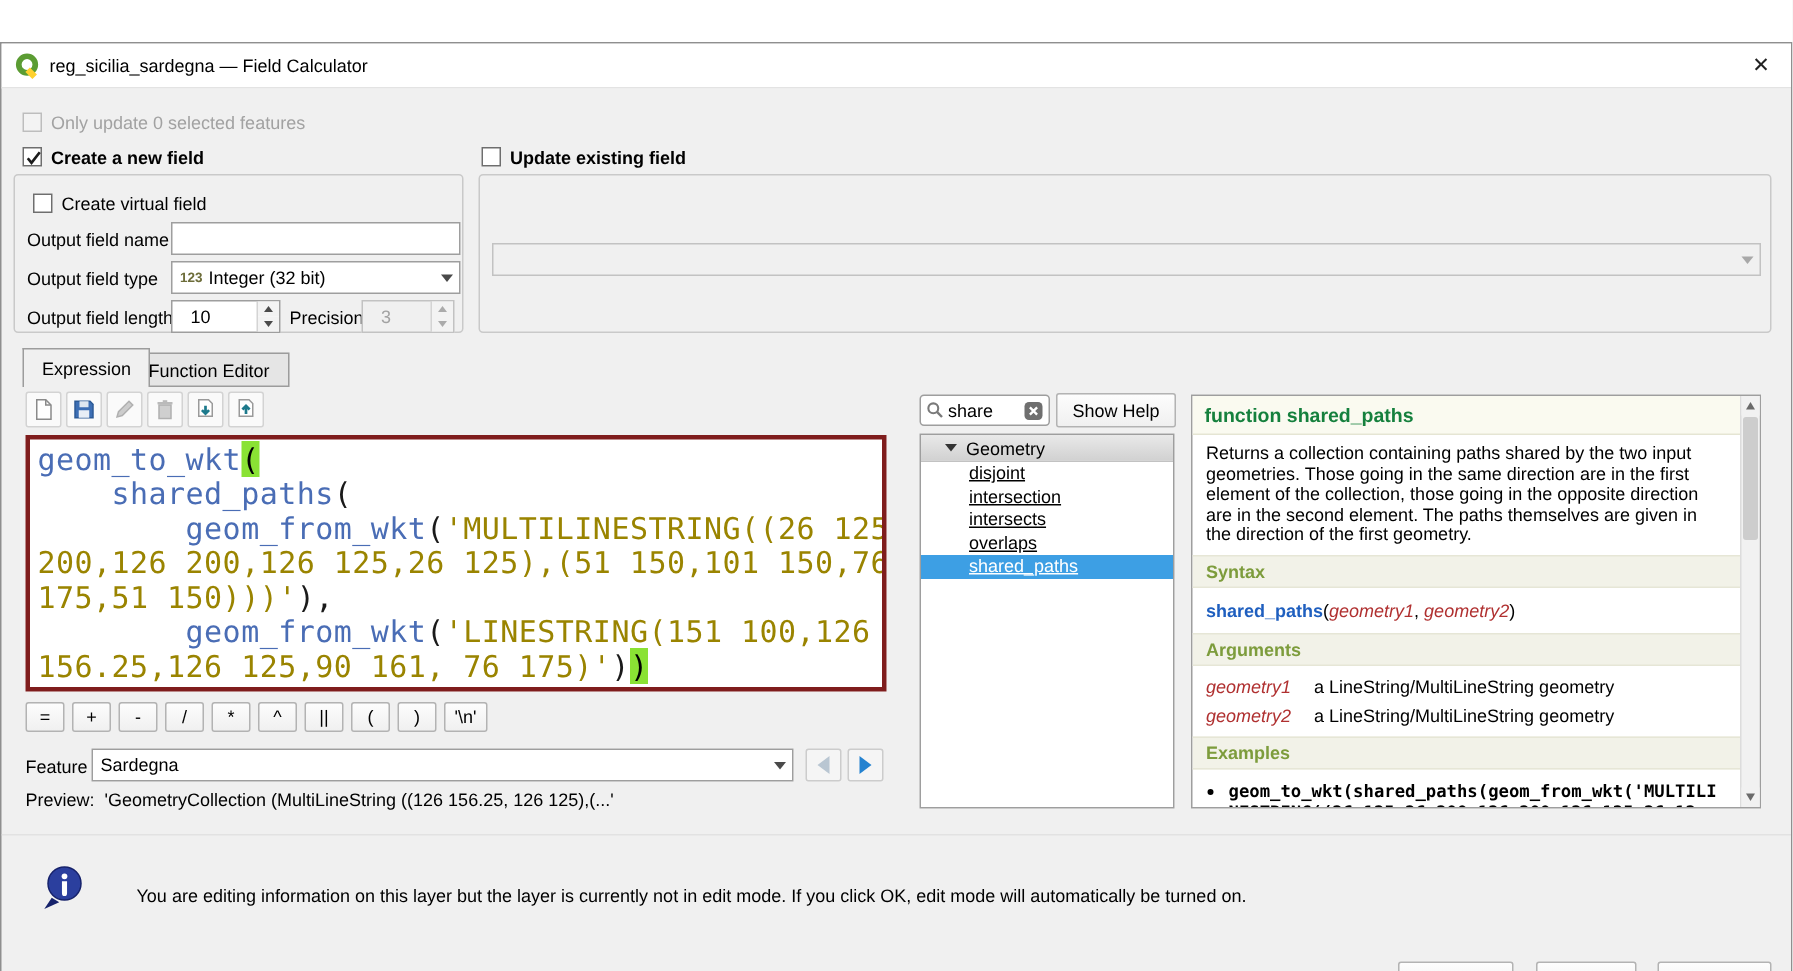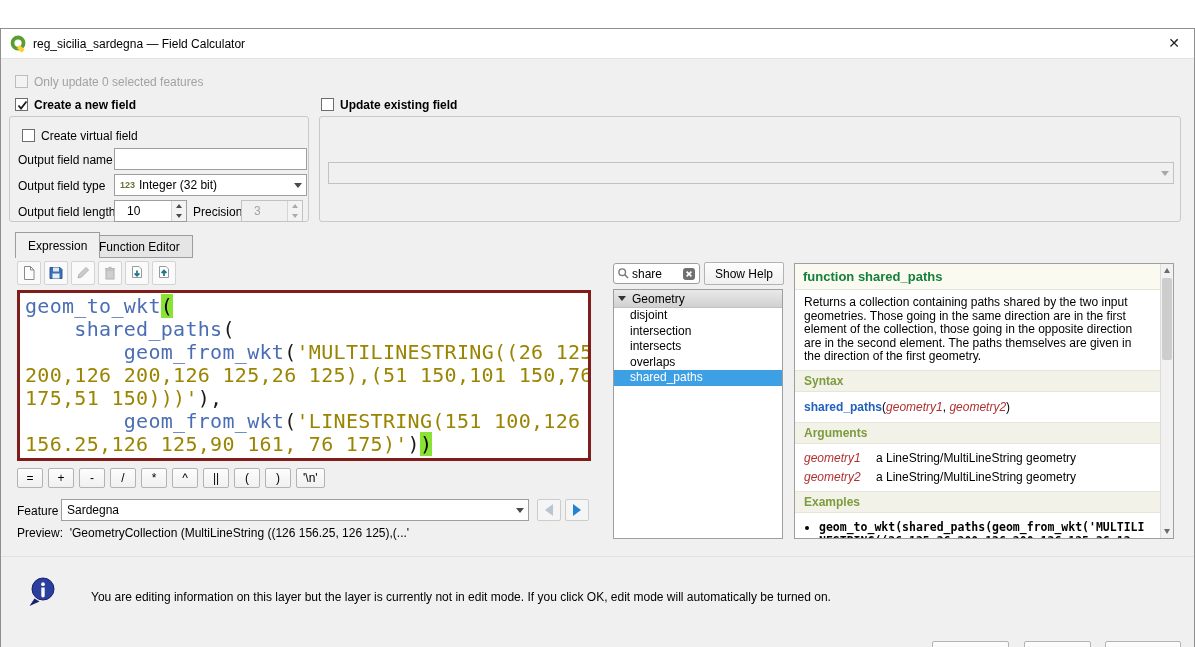--- a/index.html
+++ b/index.html
@@ -71,23 +71,23 @@
 
   .preview-row { position:absolute; left:16px; top:497px; white-space:nowrap;text-align:center; }
 
   
   .search-box { position:absolute; left:612px; top:234px; width:87px; height:21px; background:#fff; border:1px solid #9e9e9e; border-radius:3px; display:flex; align-items:center; padding:4px 3px; gap:2px; }
   .search-box input { flex:1; min-width:0; border:none; outline:none; font:12px "Liberation Sans",sans-serif; }
   .clear-btn { border:none; background:none; padding:0; width:14px; height:14px; display:flex; }
   .show-help-btn { position:absolute; left:703px; top:233px; width:80px; height:23px; border:1px solid #b3b3b3; border-radius:2px; background:linear-gradient(#fdfdfd,#f0f0f0); font:12px "Liberation Sans",sans-serif; }
 
   .func-tree { position:absolute; left:612px; top:260px; width:170px; height:250px; background:#fff; border:1px solid #9e9e9e; overflow:hidden; }
-  .tree-group { height:18px; background:linear-gradient(#e9e9e9,#d1d1d1); border-bottom:1px solid #c2c2c2; display:flex; align-items:center; padding-left:4px; gap:6px; }
+  .tree-group { height:18px; background:linear-gradient(#e9e9e9,#d1d1d1); border-bottom:1px solid #c2c2c2; display:flex; align-items:center; padding-left:16px; gap:6px; }
   .tree-tri { width:0;height:0;border-left:4px solid transparent;border-right:4px solid transparent;border-top:5px solid #333; }
-  .tree-item { height:15.5px; line-height:15.5px; padding-left:16px; }
+  .tree-item { height:15.5px; line-height:15.5px; padding-left:32px;text-decoration:underline; }
   .tree-item.selected { background:var(--c-sel,#3d9fe4); color:#fff; }
 
   .help-panel { position:absolute; left:793px; top:234px; width:380px; height:276px; background:#fff; border:1px solid #9e9e9e; }
   .help-content { position:absolute; left:0; top:0; right:13px; bottom:0; overflow:hidden; }
   .help-title { background:#fafaf0; color:#15803d; font-weight:bold; font-size:13px; padding:5px 8px; border-bottom:1px solid #e5e5d3; }
   .help-desc { padding:6px 9px; line-height:13.5px; font-size:12px; }
   .help-sec { background:#f2f2e8; color:#7d9c3c; font-weight:bold; padding:3px 9px; border-top:1px solid #e6e6d6; border-bottom:1px solid #e6e6d6; }
   .help-syntax { padding:8px 9px; }
   .sig-fn { color:#1f5fbf; font-weight:bold; }
   .sig-param { color:#b03030; font-style:italic; }

